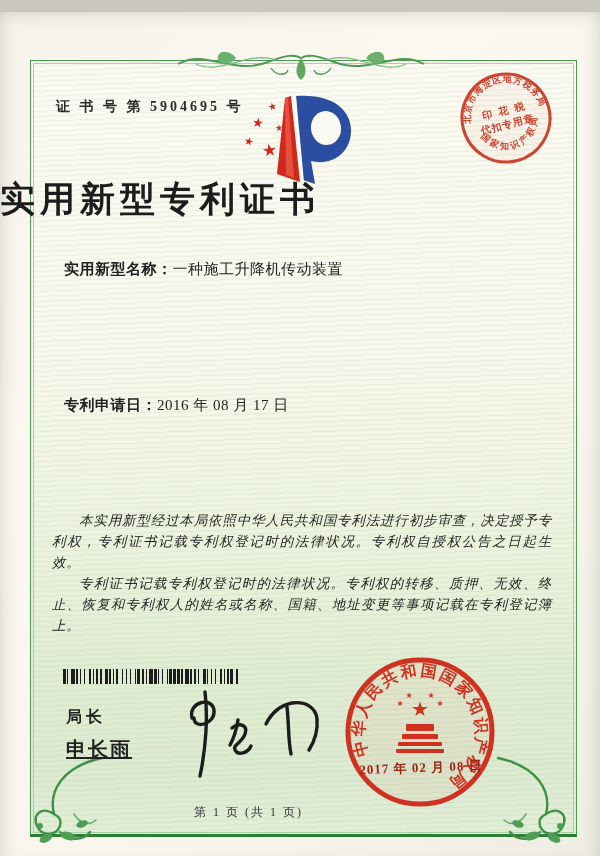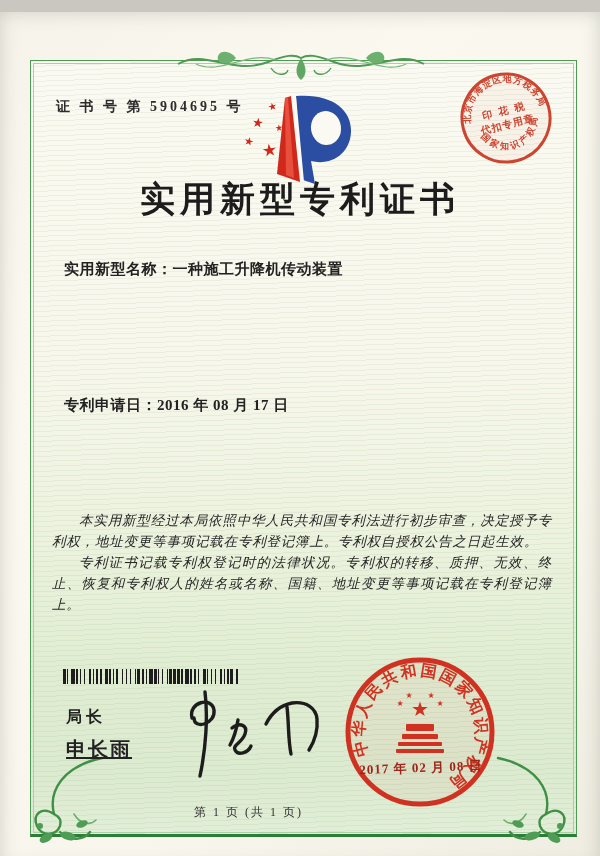--- a/index.html
+++ b/index.html
@@ -30,30 +30,30 @@
     border:1px solid #a9cfab;pointer-events:none;
   }
   .cert-number{
     position:absolute;left:56px;top:86px;
     font-size:14px;color:#2c2c2c;letter-spacing:3px;font-weight:600;
   }
   .logo-box{position:absolute;left:230px;top:82px;width:140px;height:112px;}
   .logo-box svg{position:absolute;left:0;top:0;}
   .logo-star{position:absolute;color:#d1281c;line-height:1;transform-origin:center;}
   .title{
-    position:absolute;left:0;top:164px;width:600px;text-align:center;
+    position:absolute;left:0;top:164px;width:600px;text-align:left;
     font-size:35px;font-weight:bold;color:#1c1c1c;letter-spacing:5px;
   }
   .field-row{
     position:absolute;left:64px;width:486px;
     font-size:15px;color:#222;font-weight:600;letter-spacing:.5px;
     white-space:nowrap;
   }
   .field-label{font-weight:600;}
-  .field-value{font-weight:700;}
+  .field-value{font-weight:400;}
   .body-text{
     position:absolute;left:52px;top:498px;width:500px;
     font-size:13.5px;line-height:21px;color:#262626;
     font-style:italic;text-align:justify;letter-spacing:.8px;
   }
   .body-text p{margin:0;text-indent:2em;}
   .barcode{
     position:absolute;left:63px;top:657px;width:178px;height:15px;
     display:flex;align-items:stretch;overflow:hidden;
   }
@@ -149,21 +149,21 @@
   <div class="title">实用新型专利证书</div>
 
   <div class="field-row" style="top:248px;">
     <span class="field-label">实用新型名称：</span><span class="field-value">一种施工升降机传动装置</span>
   </div>
   <div class="field-row" style="top:384px;">
     <span class="field-label">专利申请日：</span><span class="field-value">2016 年 08 月 17 日</span>
   </div>
 
   <div class="body-text">
-    <p>本实用新型经过本局依照中华人民共和国专利法进行初步审查，决定授予专利权，地址变更等事项记载在专利登记簿上。专利权自授权公告之日起生效。</p>
+    <p>本实用新型经过本局依照中华人民共和国专利法进行初步审查，决定授予专利权，专利证书记载专利权登记时的法律状况。专利权自授权公告之日起生效。</p>
     <p>专利证书记载专利权登记时的法律状况。专利权的转移、质押、无效、终止、恢复和专利权人的姓名或名称、国籍、地址变更等事项记载在专利登记簿上。</p>
   </div>
 
   <div class="barcode">
       <div class="bar" style="width: 2.8px;"></div>
       <div class="gap" style="width: 1.2px;"></div>
       <div class="bar" style="width: 1.4px;"></div>
       <div class="gap" style="width: 2.4px;"></div>
       <div class="bar" style="width: 4.2px;"></div>
       <div class="gap" style="width: 1.2px;"></div>

